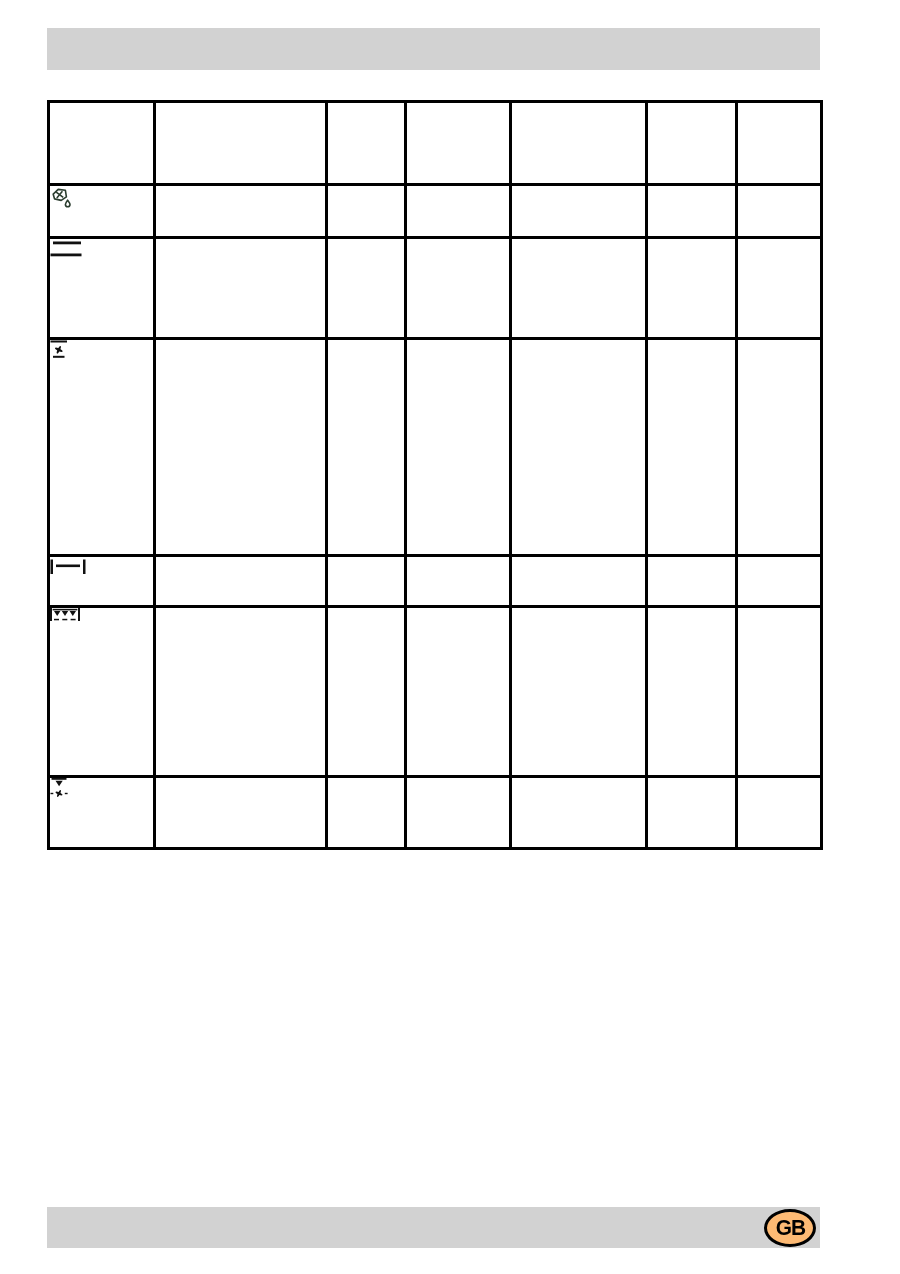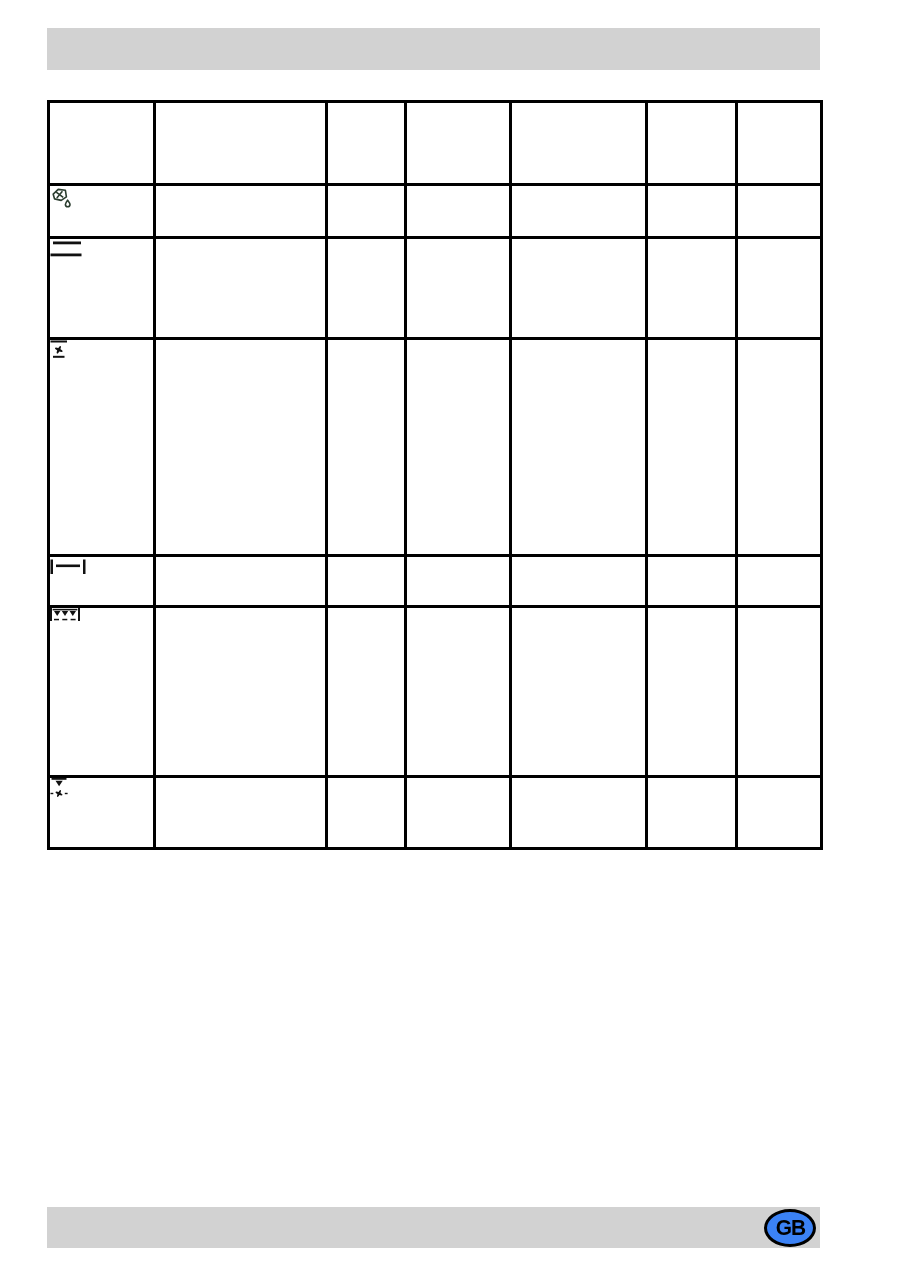--- a/index.html
+++ b/index.html
@@ -49,21 +49,21 @@
   td.icon-r3 { padding-top: 12px; }
   td.icon-r4 { padding-top: 16px; }
   td.icon-r5 { padding-top: 40px; }
   .mode-icon { display: inline-block; line-height: 0; }
 
   .gb-badge {
     position: absolute;
     right: 4px; top: 50%;
     transform: translateY(-50%);
     width: 46px; height: 32px;
-    background: #3b82f6;
+    background: #fdba74;
     border: 3px solid #000;
     border-radius: 50%;
     display: flex;
     align-items: center;
     justify-content: center;
   }
   .gb-badge span {
     font-weight: 700;
     font-size: 22px;
     letter-spacing: -1px;

